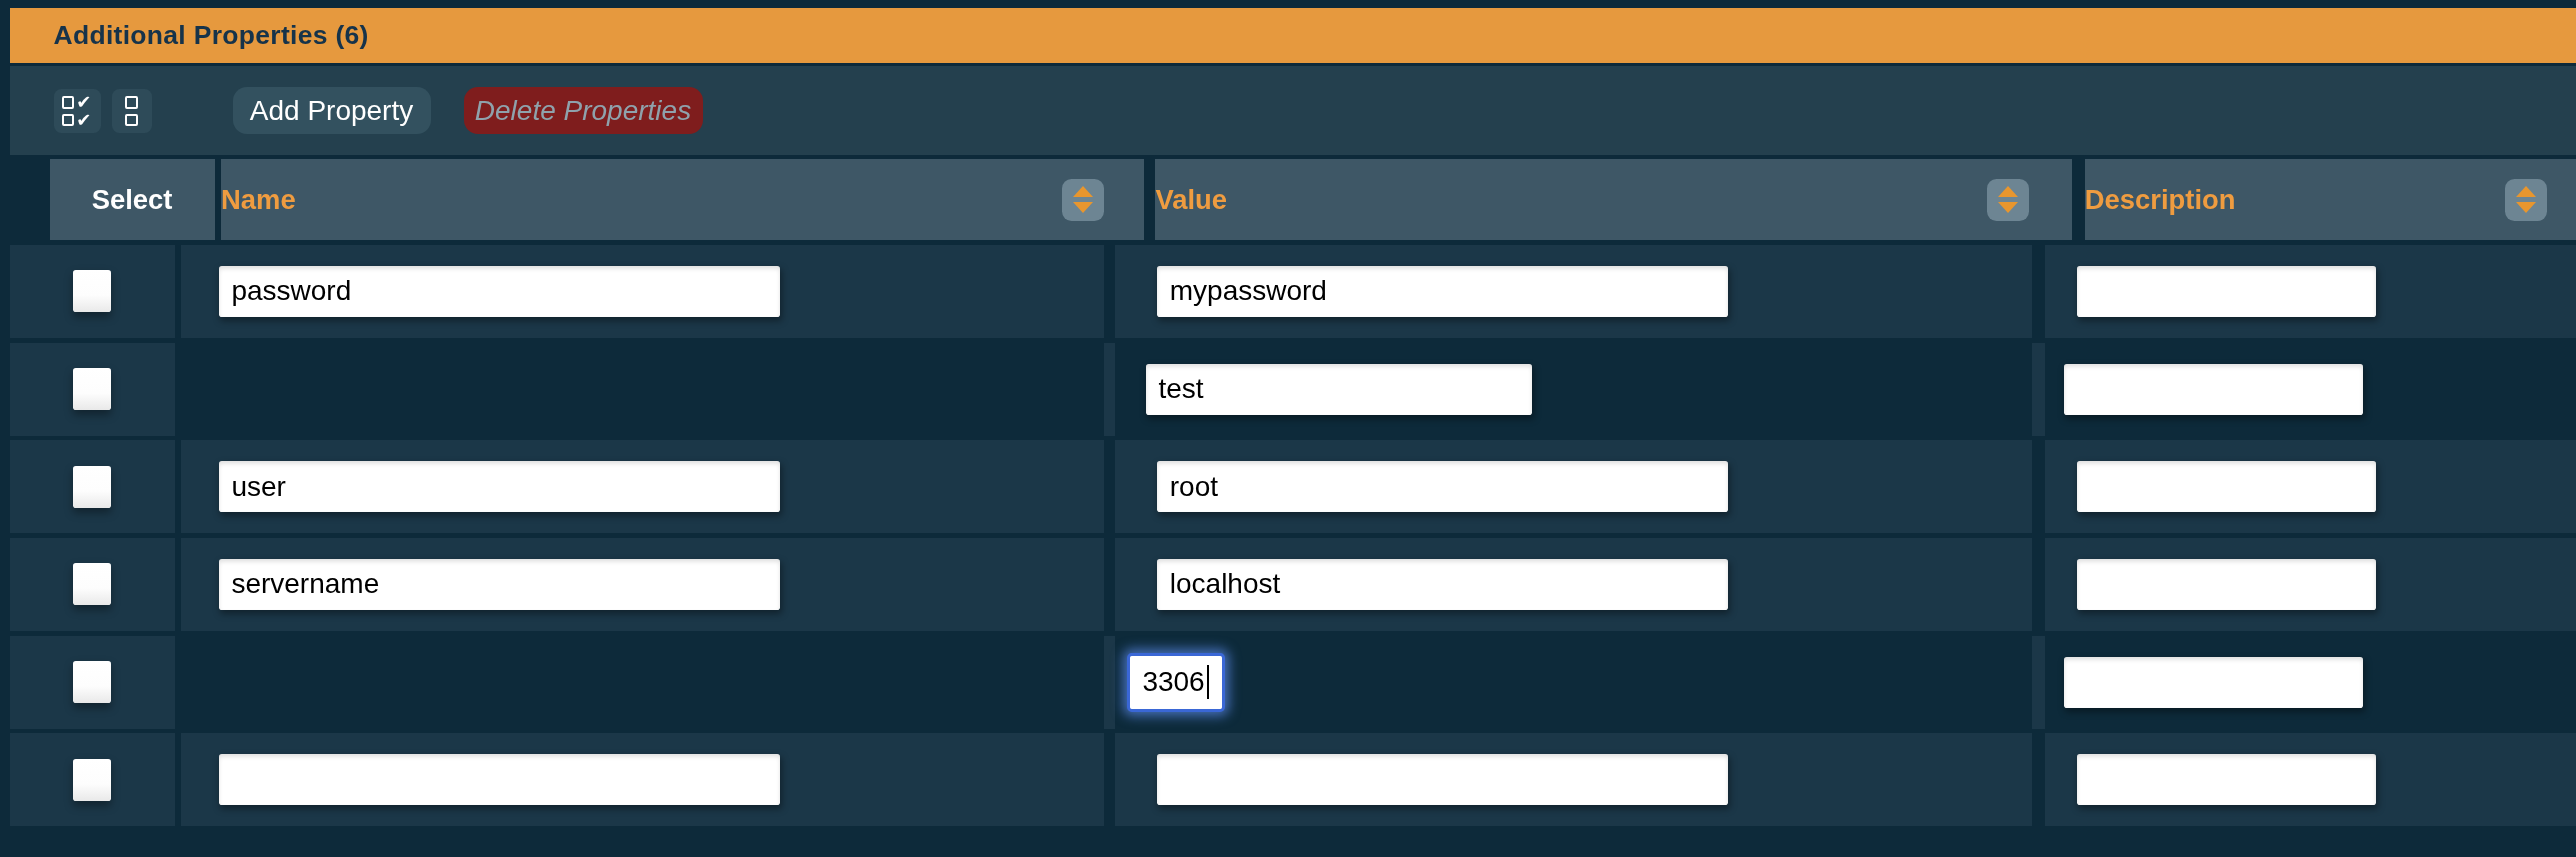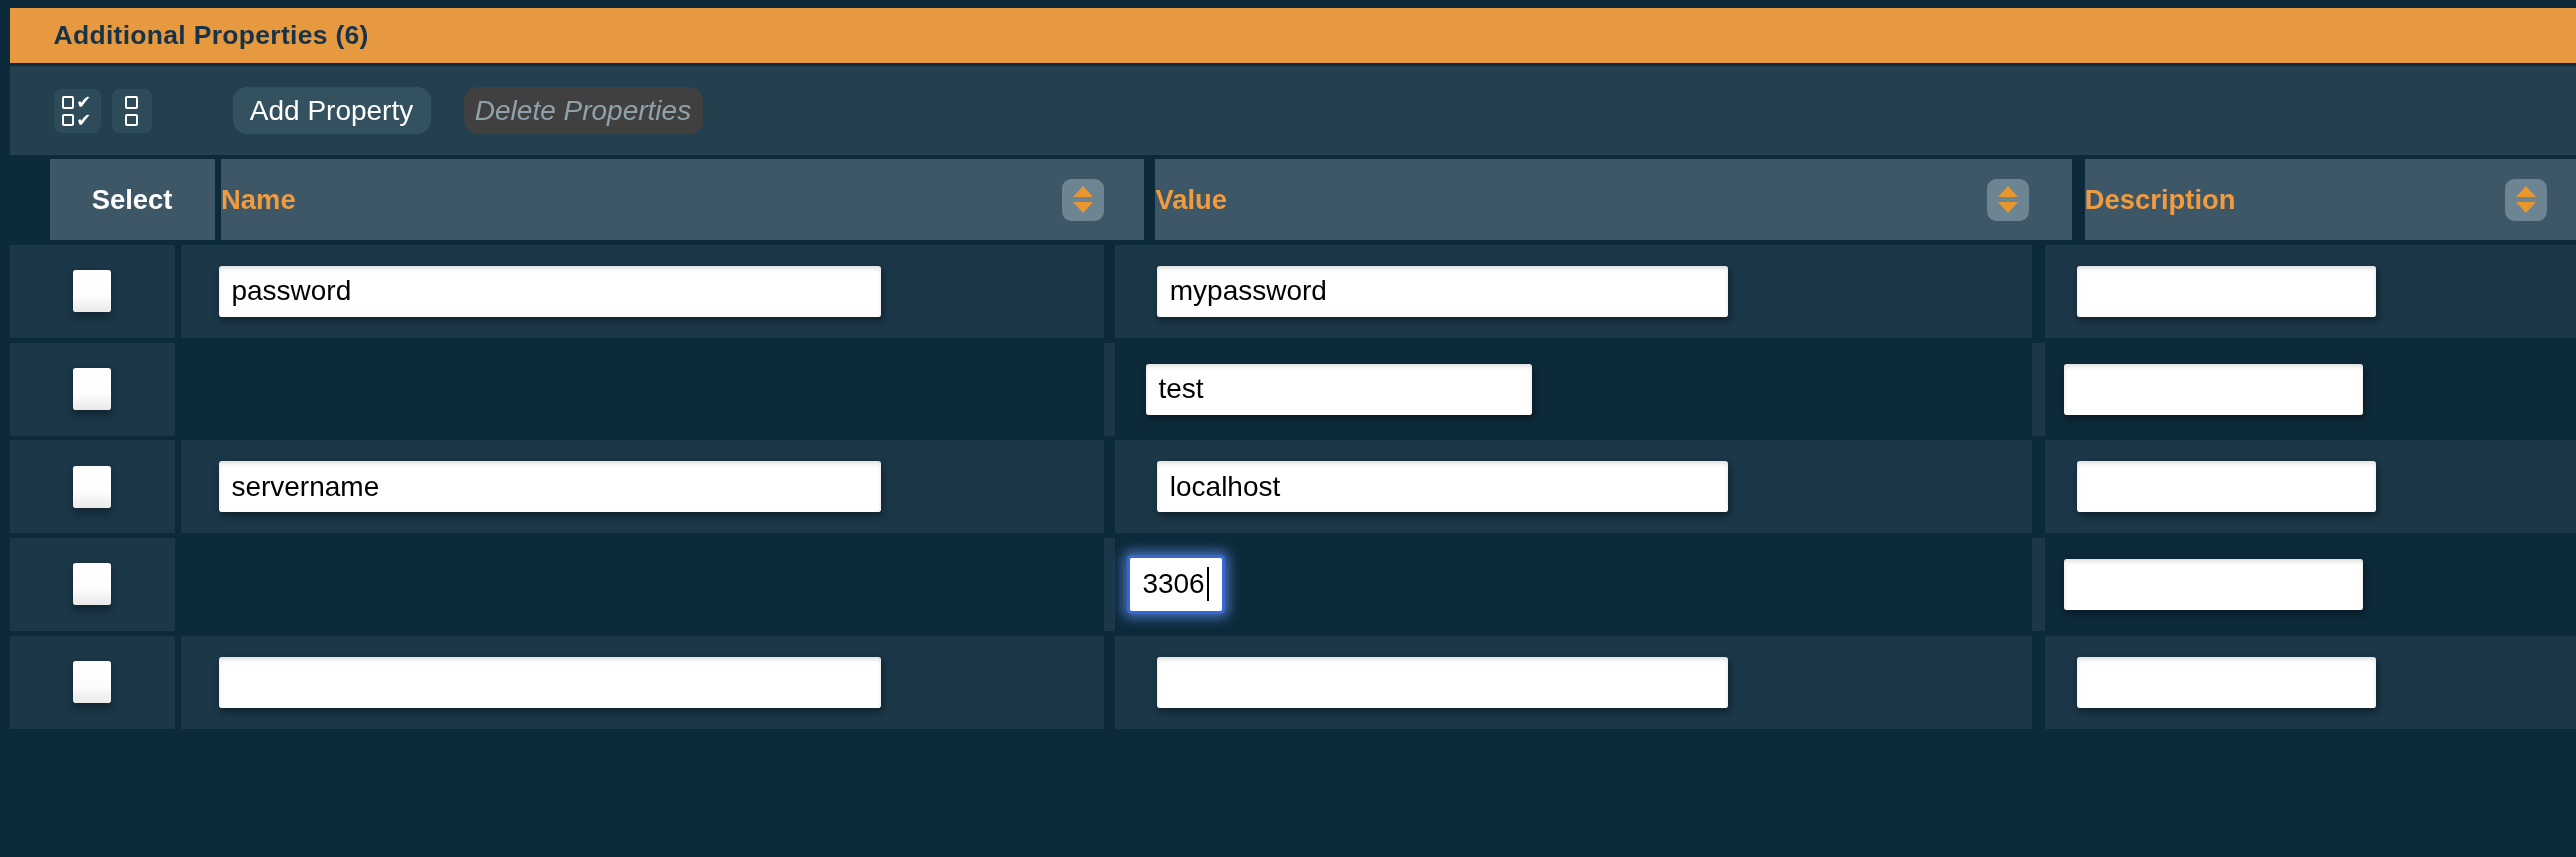--- a/index.html
+++ b/index.html
@@ -41,21 +41,21 @@
   .icon-btn.deselect-all{left:102px;width:40px;align-items:center;}
   .chk-row{display:flex;align-items:center;gap:1.9px;height:14px;}
   .sq{width:12.3px;height:12.3px;border:2.8px solid #fff;border-radius:1.9px;flex:0 0 auto;}
   .tick{color:#fff;font-size:18px;font-weight:bold;line-height:14px;}
   .tb-btn{
     position:absolute;top:21px;height:47px;border-radius:14px;border:none;
     display:flex;align-items:center;justify-content:center;font-size:28px;
     font-family:inherit;cursor:pointer;
   }
   .tb-btn.add{left:223px;width:198px;background:#33515f;color:#fff;}
-  .tb-btn.delete{left:454px;width:239px;background:#404040;color:#8fa2ac;font-style:italic;cursor:default;}
+  .tb-btn.delete{left:454px;width:239px;background:#7f1d1d;color:#8fa2ac;font-style:italic;cursor:default;}
 
   
   .grid{display:grid;grid-template-columns:165px 6.6px 923px 11.4px 917px 12.3px auto;}
   .thead{margin-top:3.8px;margin-left:40px;}
   .thead .cell{
     background:var(--header-row-bg);height:81px;position:relative;
     display:flex;align-items:center;
   }
   .col-label{
     color:var(--header-label-orange);font-weight:bold;font-size:27.4px;
@@ -80,21 +80,21 @@
   .checkbox{
     width:38px;height:42px;border-radius:2.8px;cursor:pointer;
     background:linear-gradient(#ffffff 0%,#fdfdfd 60%,#e9e9e9 100%);
     box-shadow:0 4.7px 8.5px rgba(0,0,0,.35);
   }
   .tinput{
     height:51px;border:none;border-radius:2.8px;background:#fff;color:#000;
     font-size:28px;font-family:inherit;padding:0 12.3px;outline:none;
     box-shadow:1.9px 3.8px 7.6px rgba(0,0,0,.38), inset 0 2.8px 4.7px rgba(0,0,0,.12);
   }
-  .name-input{margin-left:38px;width:662px;}
+  .name-input{margin-left:38px;width:561px;}
   .value-input{margin-left:42px;width:571px;}
   .desc-input{margin-left:32px;width:299px;}
   .faux-input{
     margin-left:23px;width:578px;height:59px;background:#fff;border-radius:4.7px;
     border:3.8px solid var(--focus-ring-blue);
     box-shadow:0 0 11.4px 3.8px rgba(88,134,226,.75), inset 0 0 0 1.9px #fff;
     display:flex;align-items:center;padding:0 12.3px;font-size:28px;color:#000;
     cursor:text;
   }
   .caret{width:2.8px;height:34px;background:#000;margin-left:1.9px;flex:0 0 auto;}
@@ -194,20 +194,38 @@
     <div class="cell value-cell">
       <input type="text" class="tinput value-input" value="test" style="">
 
     </div>
     <div class="gap"></div>
     <div class="cell">
       <input type="text" class="tinput desc-input" style="">
     </div>
   </div>
 
+  <div class="grid trow">
+    <div class="cell select-cell">
+      <div class="checkbox" role="checkbox" aria-checked="false"></div>
+    </div>
+    <div class="gap"></div>
+    <div class="cell">
+      <input type="text" class="tinput name-input" value="user" style="">
+    </div>
+    <div class="gap"></div>
+    <div class="cell value-cell">
+      <input type="text" class="tinput value-input" value="root" style="">
+
+    </div>
+    <div class="gap"></div>
+    <div class="cell">
+      <input type="text" class="tinput desc-input" style="">
+    </div>
+  </div>
 
   <div class="grid trow">
     <div class="cell select-cell">
       <div class="checkbox" role="checkbox" aria-checked="false"></div>
     </div>
     <div class="gap"></div>
     <div class="cell">
       <input type="text" class="tinput name-input" value="servername" style="">
     </div>
     <div class="gap"></div>

